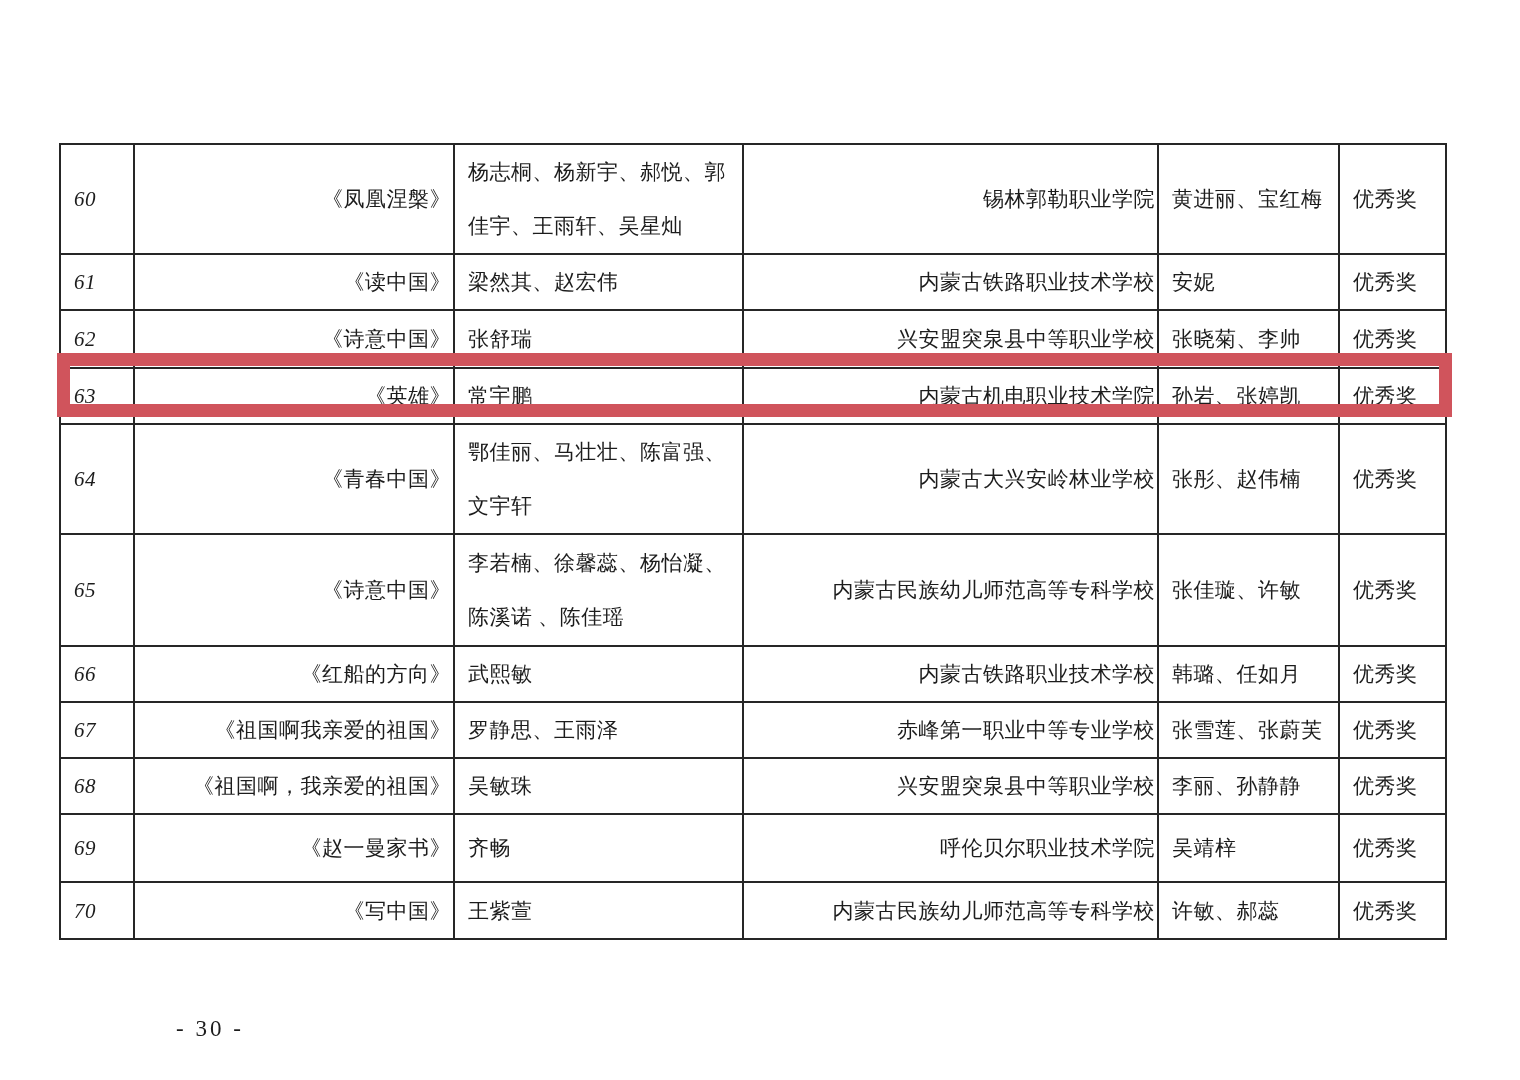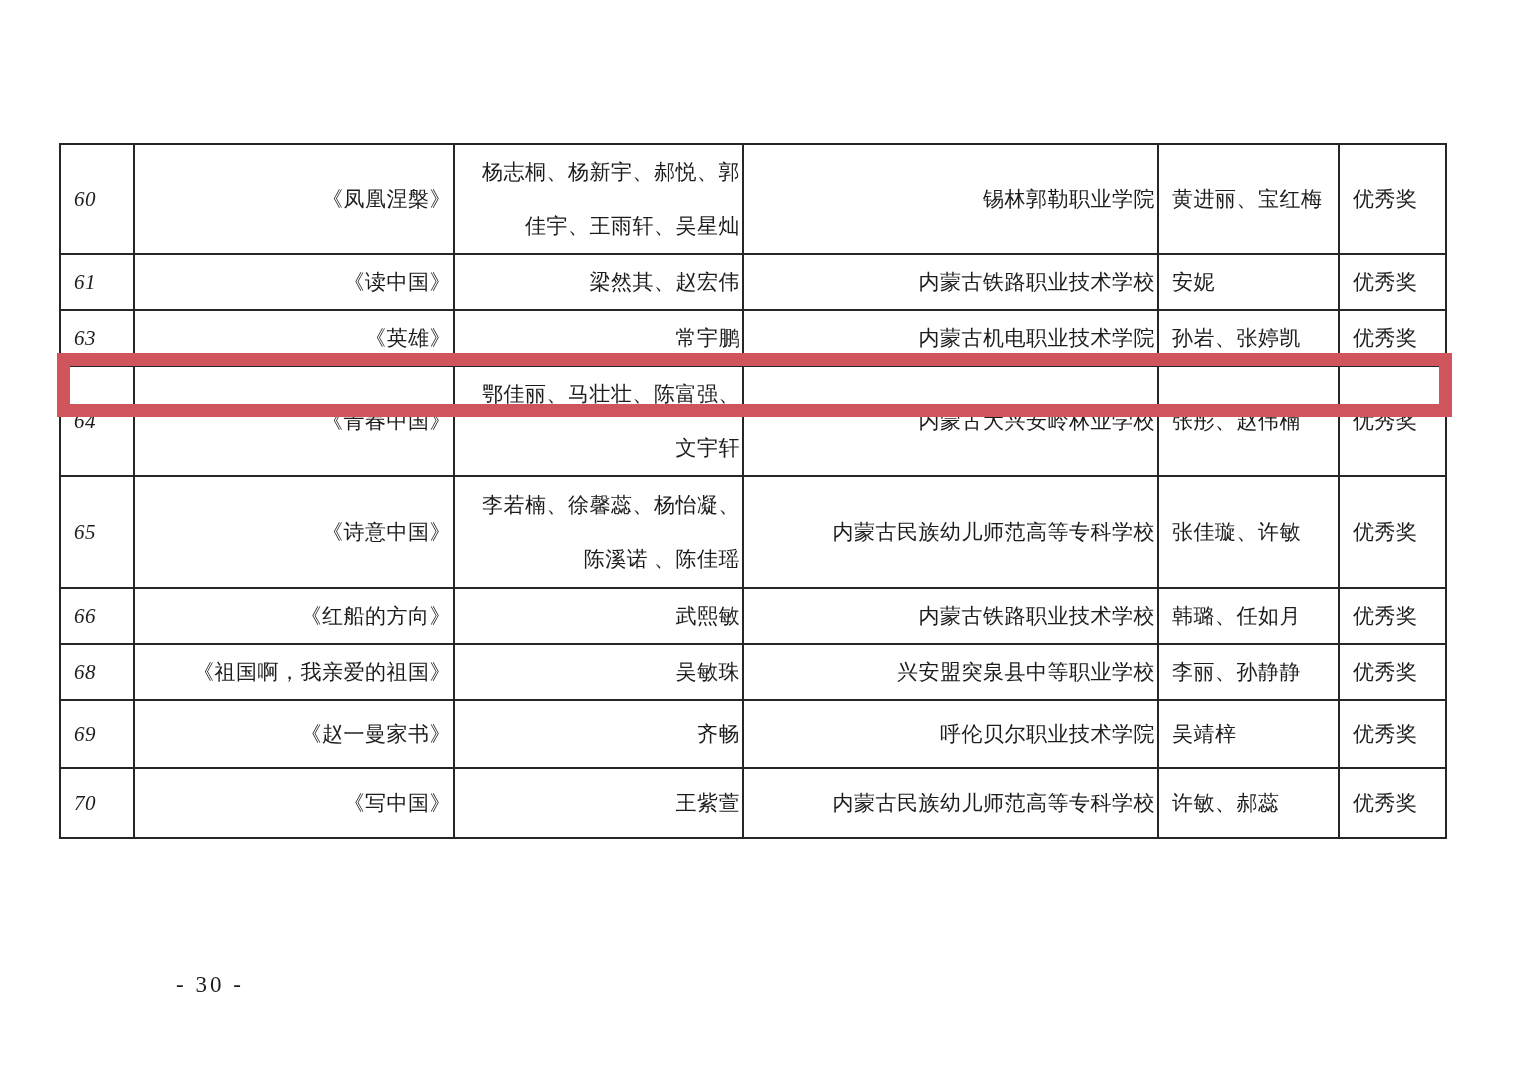--- a/index.html
+++ b/index.html
@@ -40,39 +40,39 @@
     letter-spacing: 0.5px;
     box-sizing: border-box;
   }
   td.col-num {
     letter-spacing: 5px;
     font-size: 20px;
     padding-left: 12px;
     font-style: italic;
   }
   td.col-title { padding-left: 17px; text-align: right; }
-  td.col-part  { padding-left: 12px; text-align: right; }
+  td.col-part  { padding-left: 12px; }
   td.col-school{ padding-left: 13px; text-align: right; }
   td.col-instr { padding-left: 12px; }
   td.col-award { padding-left: 12px; }
 
   .highlight-box {
     position: absolute;
     left: 57px;
     top: 353px;
     width: 1395px;
     height: 64px;
     box-sizing: border-box;
     border: 13px solid #d0545c; 
     pointer-events: none;
   }
   .footer {
     position: absolute;
     left: 176px;
-    top: 972px;
+    top: 1016px;
     font-size: 23px;
     letter-spacing: 3px;
     color: #1c1c1c;
   }
 </style>
 </head>
 <body>
 
 <div class="page">
 
@@ -95,20 +95,28 @@
     <td class="col-award">优秀奖</td>
   </tr>
         <tr style="height: 52px; border-radius: 11px;">
     <td class="col-num">61</td>
     <td class="col-title">《读中国》</td>
     <td class="col-part">梁然其、赵宏伟</td>
     <td class="col-school">内蒙古铁路职业技术学校</td>
     <td class="col-instr">安妮</td>
     <td class="col-award">优秀奖</td>
   </tr>
+        <tr style="height: 58px;">
+    <td class="col-num">62</td>
+    <td class="col-title">《诗意中国》</td>
+    <td class="col-part">张舒瑞</td>
+    <td class="col-school">兴安盟突泉县中等职业学校</td>
+    <td class="col-instr">张晓菊、李帅</td>
+    <td class="col-award">优秀奖</td>
+  </tr>
         <tr style="height: 55px; margin-top: 45px;">
     <td class="col-num">63</td>
     <td class="col-title">《英雄》</td>
     <td class="col-part">常宇鹏</td>
     <td class="col-school">内蒙古机电职业技术学院</td>
     <td class="col-instr">孙岩、张婷凯</td>
     <td class="col-award">优秀奖</td>
   </tr>
         <tr style="height: 102px;">
     <td class="col-num">64</td>
@@ -128,36 +136,44 @@
   </tr>
         <tr style="height: 51px;">
     <td class="col-num">66</td>
     <td class="col-title">《红船的方向》</td>
     <td class="col-part">武熙敏</td>
     <td class="col-school">内蒙古铁路职业技术学校</td>
     <td class="col-instr">韩璐、任如月</td>
     <td class="col-award">优秀奖</td>
   </tr>
         <tr style="height: 52px;">
+    <td class="col-num">67</td>
+    <td class="col-title">《祖国啊我亲爱的祖国》</td>
+    <td class="col-part">罗静思、王雨泽</td>
+    <td class="col-school">赤峰第一职业中等专业学校</td>
+    <td class="col-instr">张雪莲、张蔚芙</td>
+    <td class="col-award">优秀奖</td>
+  </tr>
+        <tr style="height: 52px;">
     <td class="col-num">68</td>
     <td class="col-title">《祖国啊，我亲爱的祖国》</td>
     <td class="col-part">吴敏珠</td>
     <td class="col-school">兴安盟突泉县中等职业学校</td>
     <td class="col-instr">李丽、孙静静</td>
     <td class="col-award">优秀奖</td>
   </tr>
         <tr style="height: 68px; margin-left: 12px;">
     <td class="col-num">69</td>
     <td class="col-title">《赵一曼家书》</td>
     <td class="col-part">齐畅</td>
     <td class="col-school">呼伦贝尔职业技术学院</td>
     <td class="col-instr">吴靖梓</td>
     <td class="col-award">优秀奖</td>
   </tr>
-        <tr style="height: 70px;">
+        <tr style="height: 57px;">
     <td class="col-num">70</td>
     <td class="col-title">《写中国》</td>
     <td class="col-part">王紫萱</td>
     <td class="col-school">内蒙古民族幼儿师范高等专科学校</td>
     <td class="col-instr">许敏、郝蕊</td>
     <td class="col-award">优秀奖</td>
   </tr>
       </tbody>
   </table>
 

